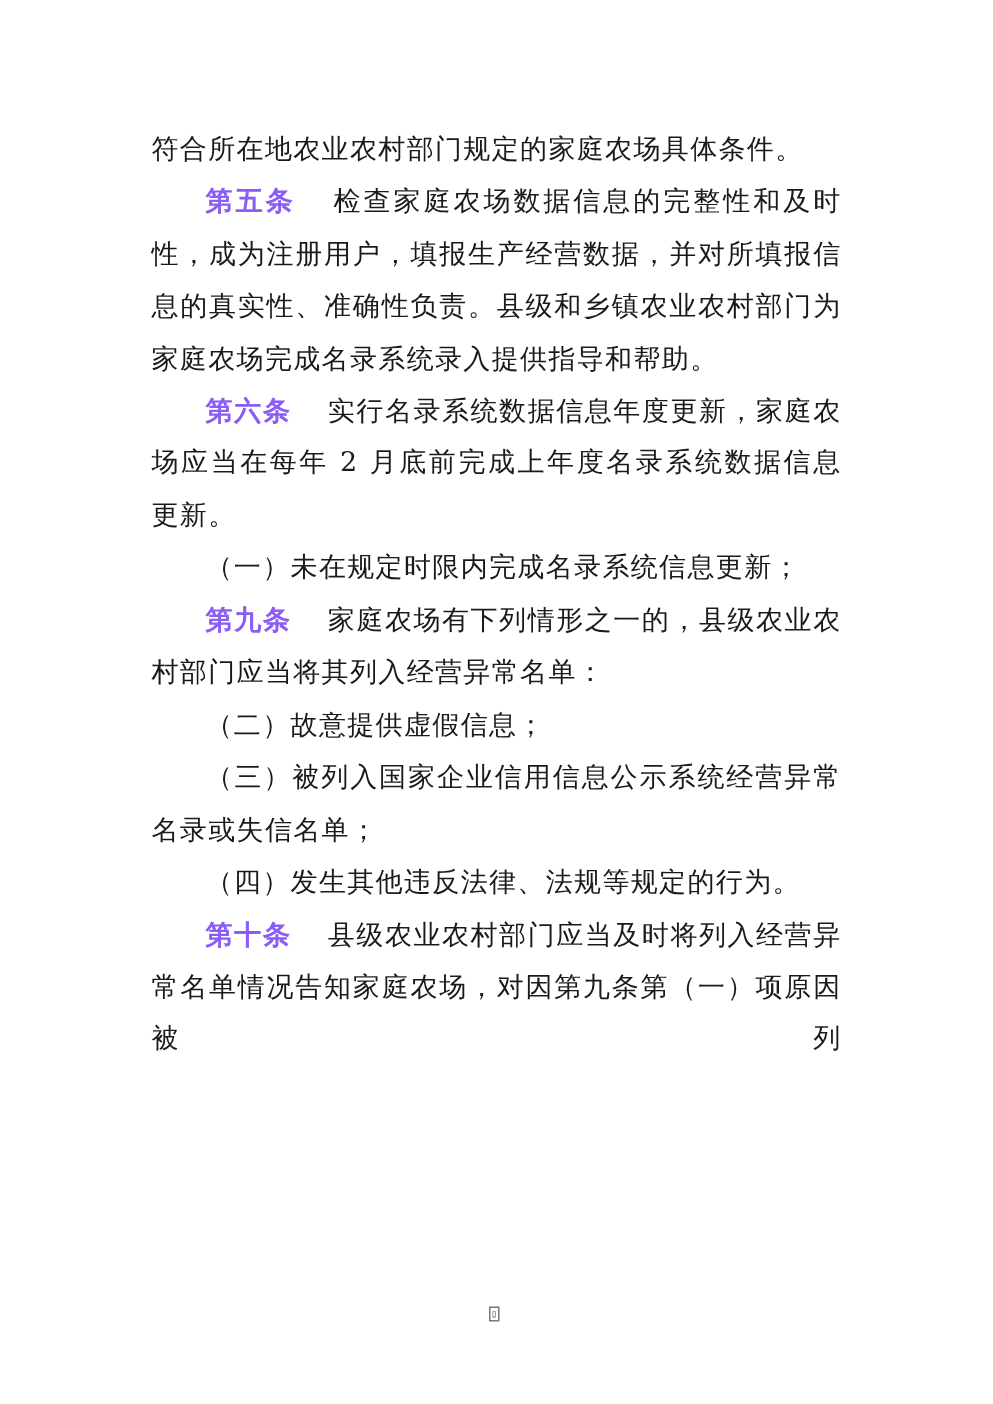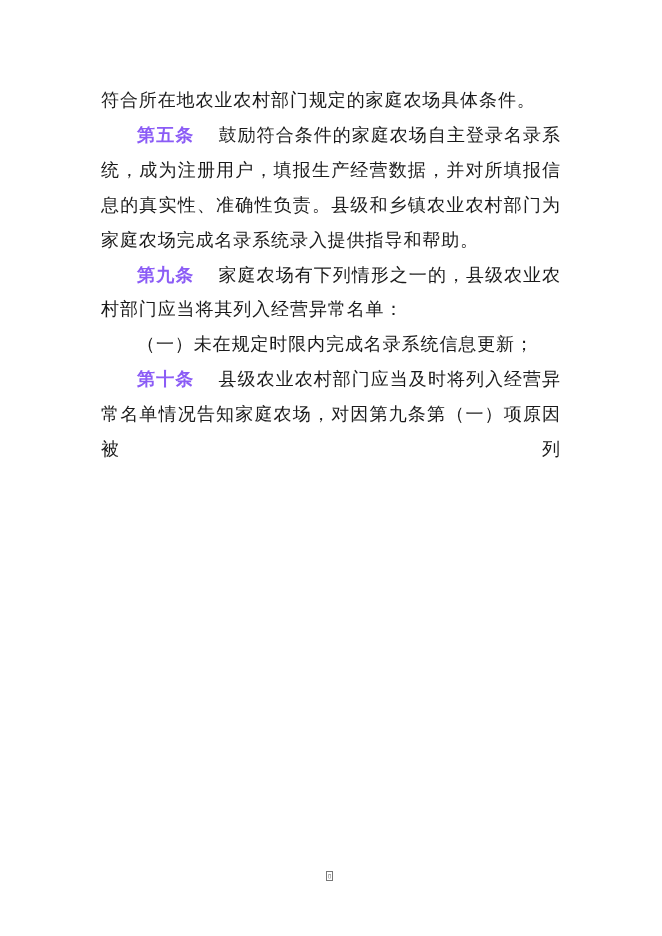--- a/index.html
+++ b/index.html
@@ -73,36 +73,48 @@
 <body>
 
 <div class="page">
   <div class="content">
 
     <p class="para">
       <span>符合所在地农业农村部门规定的家庭农场具体条件。</span>
     </p>
 
     <p class="para indent">
-      <span class="article-label">第五条</span><span class="gap"></span><span>鼓励符合条件的家庭农场自主登录名录系统，成为注册用户，填报生产经营数据，并对所填报信息的真实性、准确性负责。县级和乡镇农业农村部门为家庭农场完成名录系统录入提供指导和帮助。</span>
+      <span class="article-label">第五条</span><span class="gap"></span><span>检查家庭农场数据信息的完整性和及时性，成为注册用户，填报生产经营数据，并对所填报信息的真实性、准确性负责。县级和乡镇农业农村部门为家庭农场完成名录系统录入提供指导和帮助。</span>
+    </p>
+
+    <p class="para indent">
+      <span class="article-label">第六条</span><span class="gap"></span><span>实行名录系统数据信息年度更新，家庭农场应当在每年 2 月底前完成上年度名录系统数据信息更新。</span>
     </p>
 
 
 
+    <p class="para item">
+      <span>（一）未在规定时限内完成名录系统信息更新；</span>
+    </p>
 
     <p class="para indent">
       <span class="article-label">第九条</span><span class="gap"></span><span>家庭农场有下列情形之一的，县级农业农村部门应当将其列入经营异常名单：</span>
     </p>
 
     <p class="para item">
-      <span>（一）未在规定时限内完成名录系统信息更新；</span>
+      <span>（二）故意提供虚假信息；</span>
     </p>
 
+    <p class="para item">
+      <span>（三）被列入国家企业信用信息公示系统经营异常名录或失信名单；</span>
+    </p>
 
-
+    <p class="para item">
+      <span>（四）发生其他违反法律、法规等规定的行为。</span>
+    </p>
 
     <p class="para indent" style="text-align-last: justify;">
       <span class="article-label">第十条</span><span class="gap"></span><span>县级农业农村部门应当及时将列入经营异常名单情况告知家庭农场，对因第九条第（一）项原因被列</span>
     </p>
 
   </div>
 
   <div class="page-number">▯</div>
 </div>
 

